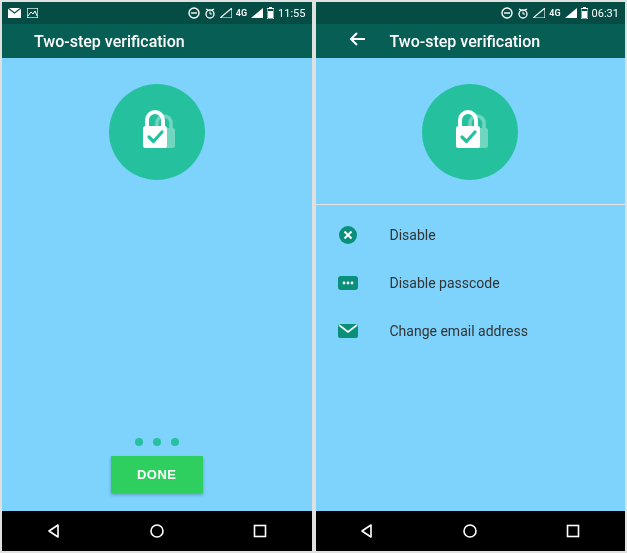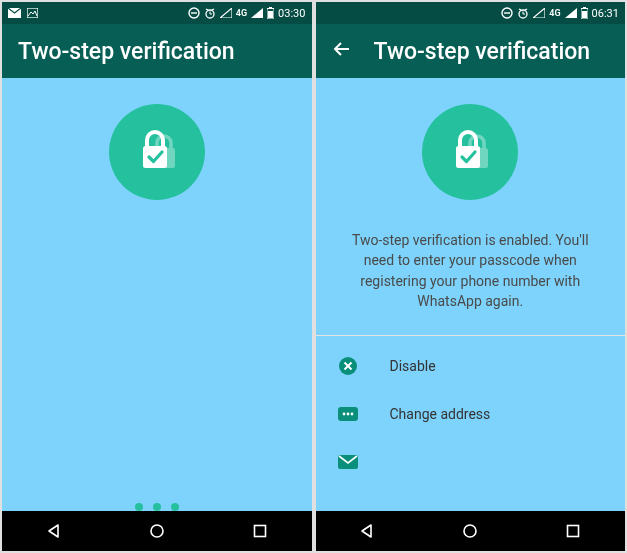--- a/index.html
+++ b/index.html
@@ -31,28 +31,28 @@
     font-size: 11px;
   }
   .statusbar .left, .statusbar .right {
     display: flex;
     align-items: center;
     gap: 6px;
   }
   .statusbar .right { gap: 4px; }
   .statusbar svg { display:block; }
   .appbar {
-    height: 54px;
+    height: 34px;
     background: #075e54;
     color: #fff;
     display: flex;
     align-items: center;
-    padding: 0 16px;
+    padding: 0 32px;
     gap: 22px;
-    font-size: 23px;
+    font-size: 16px;
     font-weight: 500;
   }
   .content {
     flex: 1;
     display: flex;
     flex-direction: column;
     align-items: center;
     overflow: hidden;
   }
   .lock-badge {
@@ -178,21 +178,21 @@
             <polygon points="0,10 12,10 12,0" fill="#fff"></polygon>
           </svg>
       </span>
       <span>
         <svg width="7" height="12" viewBox="0 0 7 12">
             <rect x="2" y="0" width="3" height="1.5" fill="#fff"></rect>
             <rect x="0" y="1.5" width="7" height="10.5" fill="none" stroke="#fff" stroke-width="1"></rect>
             <rect x="1" y="4" width="5" height="7" fill="#fff"></rect>
           </svg>
       </span>
-      <span>03:30</span>
+      <span>11:55</span>
     </div>
   </div>
 
   <div class="appbar">
     <span>Two-step verification</span>
   </div>
 
   <div class="content">
     <div class="lock-badge">
       <svg width="56" height="56" viewBox="0 0 56 56">
@@ -203,20 +203,21 @@
         <rect x="14" y="22" width="24" height="22" rx="2.5" fill="#fff"></rect>
         <path d="M18 22 v-6 a8 8 0 0 1 16 0 v6" fill="none" stroke="#fff" stroke-width="4"></path>
         <polyline points="20,33 24.5,37.5 33,28" fill="none" stroke="#25c19e" stroke-width="3.2" stroke-linecap="round" stroke-linejoin="round"></polyline>
       </svg>
     </div>
     <div class="dots" style="margin-top:auto;">
       <div class="dot"></div>
         <div class="dot"></div>
         <div class="dot"></div>
     </div>
+    <button class="done-btn">DONE</button>
   </div>
 
   <div class="navbar">
     <span>
         <svg width="20" height="20" viewBox="0 0 20 20">
           <polygon points="5,10 14,4 14,16" fill="none" stroke="#fff" stroke-width="1.6" stroke-linejoin="round"></polygon>
         </svg>
       </span>
     <span>
         <svg width="20" height="20" viewBox="0 0 20 20">
@@ -287,21 +288,20 @@
       <svg width="56" height="56" viewBox="0 0 56 56">
         <g opacity="0.35">
           <rect x="24" y="24" width="22" height="20" rx="2.5" fill="#fff"></rect>
           <path d="M28 24 v-5 a7 7 0 0 1 14 0 v5" fill="none" stroke="#fff" stroke-width="3.5"></path>
         </g>
         <rect x="14" y="22" width="24" height="22" rx="2.5" fill="#fff"></rect>
         <path d="M18 22 v-6 a8 8 0 0 1 16 0 v6" fill="none" stroke="#fff" stroke-width="4"></path>
         <polyline points="20,33 24.5,37.5 33,28" fill="none" stroke="#25c19e" stroke-width="3.2" stroke-linecap="round" stroke-linejoin="round"></polyline>
       </svg>
     </div>
-    <div class="msg">Two-step verification is enabled. You'll need to enter your passcode when registering your phone number with WhatsApp again.</div>
     <div class="divider"></div>
     <div class="options">
       <div class="option">
         <span class="ico">
           <svg width="20" height="20" viewBox="0 0 20 20">
               <circle cx="10" cy="10" r="9" fill="#0a8f7b"></circle>
               <line x1="6.5" y1="6.5" x2="13.5" y2="13.5" stroke="#fff" stroke-width="2"></line>
               <line x1="13.5" y1="6.5" x2="6.5" y2="13.5" stroke="#fff" stroke-width="2"></line>
             </svg>
         </span>
@@ -309,29 +309,30 @@
       </div>
       <div class="option">
         <span class="ico">
           <svg width="20" height="14" viewBox="0 0 20 14">
               <rect x="0" y="0" width="20" height="14" rx="3" fill="#0a8f7b"></rect>
               <circle cx="6" cy="7" r="1.4" fill="#fff"></circle>
               <circle cx="10" cy="7" r="1.4" fill="#fff"></circle>
               <circle cx="14" cy="7" r="1.4" fill="#fff"></circle>
             </svg>
         </span>
-        <span>Change address</span>
+        <span>Disable passcode</span>
       </div>
       <div class="option">
         <span class="ico">
           <svg width="20" height="14" viewBox="0 0 20 14">
               <rect x="0" y="0" width="20" height="14" rx="2" fill="#0a8f7b"></rect>
               <polyline points="1,1 10,8 19,1" fill="none" stroke="#fff" stroke-width="1.6"></polyline>
             </svg>
         </span>
+        <span>Change email address</span>
       </div>
     </div>
   </div>
 
   <div class="navbar">
     <span>
         <svg width="20" height="20" viewBox="0 0 20 20">
           <polygon points="5,10 14,4 14,16" fill="none" stroke="#fff" stroke-width="1.6" stroke-linejoin="round"></polygon>
         </svg>
       </span>

